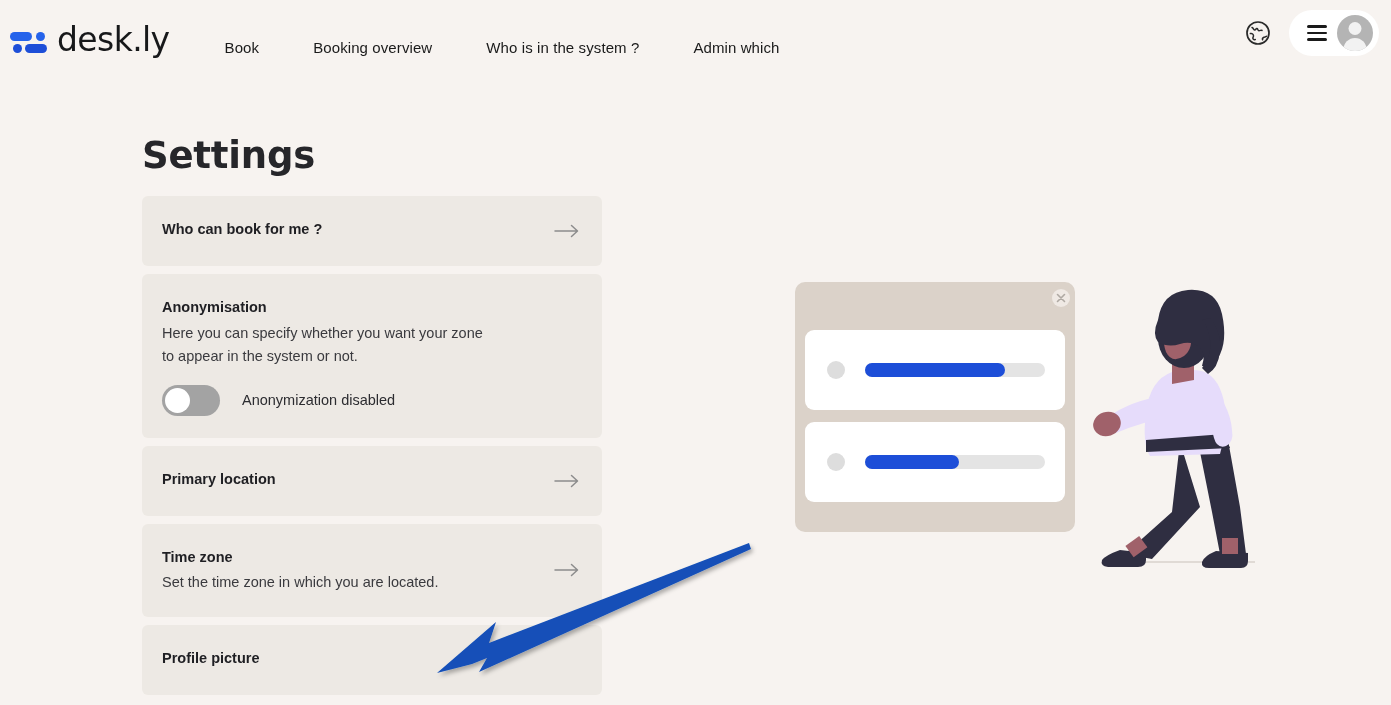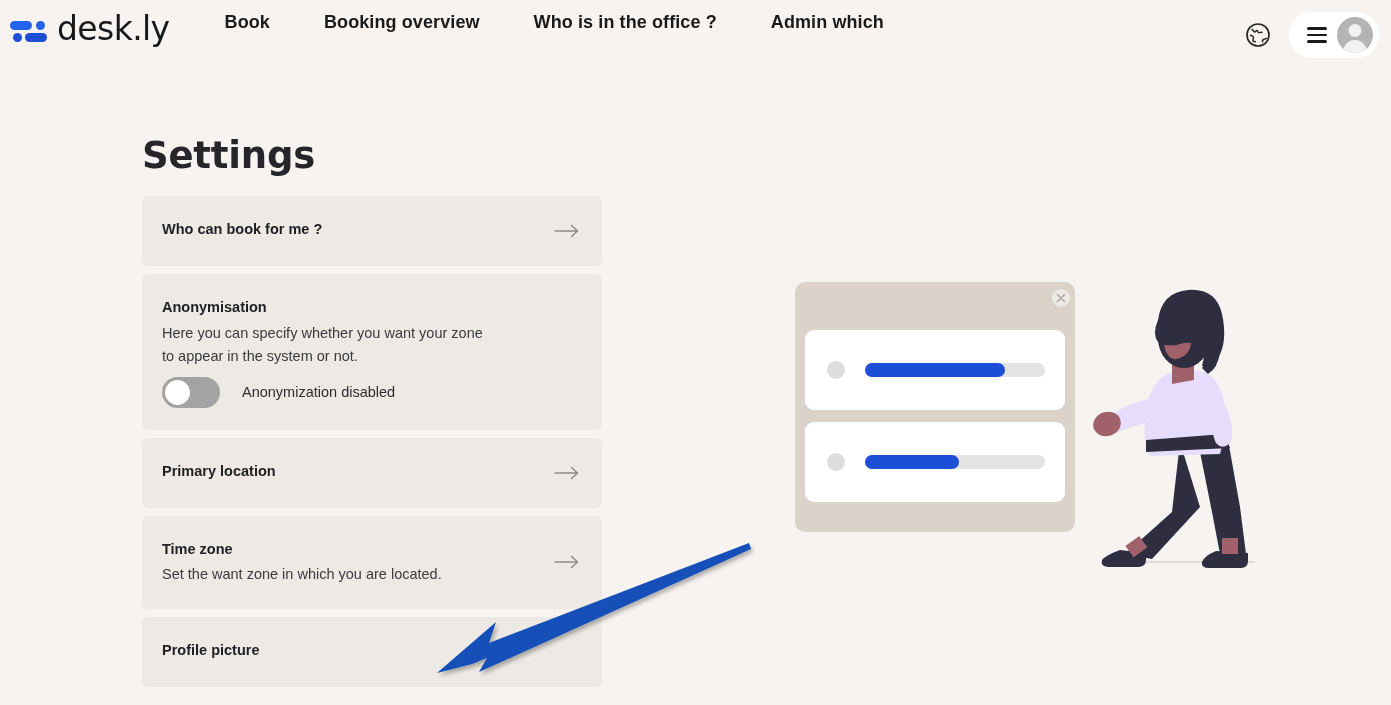--- a/index.html
+++ b/index.html
@@ -6,22 +6,22 @@
   html, body {
     width:1391px; height:705px;
     overflow:hidden;
     background:#F7F3F0;
     font-family:"Liberation Sans", sans-serif;
     -webkit-font-smoothing:antialiased;
   }
 
   
   .navbar {
-    position:absolute; top:12px; left:0; width:1391px; height:52px;
-    display:flex; align-items:flex-start;
+    position:absolute; top:4px; left:0; width:1391px; height:52px;
+    display:flex; align-items:flex-end;
     background:#F7F3F0;
   }
   .brand {
     display:flex; align-items:center; gap:9px;
     margin-left:10px; margin-right:28px;
   }
   .brand-mark {
     position:relative; width:38px; height:28px; flex:0 0 auto;
   }
   .brand-mark i { position:absolute; display:block; background:#1D4ED8; }
@@ -30,21 +30,21 @@
   .bm-dot-bot   { left:3px;  top:18px; width:9px;  height:9px;  border-radius:50%; background:#1D4ED8 !important; }
   .bm-bar-bot   { left:15px; top:18px; width:22px; height:9px;  border-radius:5px; background:#1D4ED8 !important; }
   .brand-text {
     font-size:33px; font-weight:400; color:#17181A;
     letter-spacing:-0.6px; line-height:1;
     font-family:"DejaVu Sans", sans-serif;
   }
 
   .nav-links { display:flex; align-items:center; gap:0px; }
   .nav-link {
-    font-size:18px; font-weight:700; color:#1A1A1A;
+    font-size:15px; font-weight:400; color:#1A1A1A;
     letter-spacing:0.1px; cursor:pointer; white-space:nowrap;
     padding:0 27px;
   }
 
   .nav-right {
     margin-left:auto; display:flex; align-items:center; gap:18px;
     padding-right:12px;
   }
   .globe-btn { width:26px; height:26px; cursor:pointer; display:block; }
   .account-pill {
@@ -91,21 +91,21 @@
     line-height:1.3; margin-bottom:5px;
   }
   .card-sub {
     font-size:14.5px; font-weight:400; color:#3A3A3E;
     line-height:1.62;
   }
   .card-arrow {
     position:absolute; right:22px; top:50%; transform:translateY(-50%);
     width:26px; height:14px;
   }
-  .toggle-row { display:flex; align-items:center; gap:22px; margin-top:8px; }
+  .toggle-row { display:flex; align-items:center; gap:22px; margin-top:16px; }
   .toggle {
     width:58px; height:31px; border-radius:16px; background:#A3A3A3;
     position:relative; flex:0 0 auto; cursor:pointer;
   }
   .toggle .knob {
     position:absolute; left:3px; top:3px;
     width:25px; height:25px; border-radius:50%; background:#FFFFFF;
   }
   .toggle-label { font-size:14.5px; color:#2C2C30; }
 
@@ -126,21 +126,21 @@
         <i class="bm-dot-top"></i>
       <i class="bm-dot-bot"></i>
         <i class="bm-bar-bot"></i>
     </span>
     <span class="brand-text">desk.ly</span>
   </div>
 
   <nav class="nav-links">
     <a class="nav-link">Book</a>
     <a class="nav-link">Booking overview</a>
-    <a class="nav-link">Who is in the office ?</a>
+    <a class="nav-link">Who is in the system ?</a>
     <a class="nav-link">Admin which</a>
   </nav>
 
   <div class="nav-right">
     <svg class="globe-btn" viewBox="0 0 26 26">
       <circle cx="13" cy="13" r="11" fill="none" stroke="#2A2A2A" stroke-width="1.7"></circle>
       <path d="M7 7.5c1.6 .6 1.2 2.2 2.6 2.4 1.4 .2 1.1-1.6 2.4-1.3 1.3 .3 .4 1.9 1.8 2.1 1.4 .2 2.4-1.1 3.2-.3" fill="none" stroke="#2A2A2A" stroke-width="1.5" stroke-linecap="round"></path>
       <path d="M5.4 13.6c1.8-.4 3 .8 3.1 2.1 .1 1.3-1 1.6-.6 2.8 .3 .9 1.5 1.3 2.4 1" fill="none" stroke="#2A2A2A" stroke-width="1.5" stroke-linecap="round"></path>
       <path d="M17.6 19.8c-.5-1.3 .3-2.2 1.3-2.6 1-.4 1.9-.1 2.6-.9" fill="none" stroke="#2A2A2A" stroke-width="1.5" stroke-linecap="round"></path>
     </svg>
@@ -180,21 +180,21 @@
 
   <div class="card">
     <div class="card-title">Primary location</div>
     <svg class="card-arrow" viewBox="0 0 26 14">
       <path d="M1 7h22M17.5 1.5L23.5 7l-6 5.5" fill="none" stroke="#8C8C8C" stroke-width="1.5" stroke-linecap="round" stroke-linejoin="round"></path>
     </svg>
   </div>
 
   <div class="card">
     <div class="card-title">Time zone</div>
-    <div class="card-sub">Set the want zone in which you are located.</div>
+    <div class="card-sub">Set the time zone in which you are located.</div>
     <svg class="card-arrow" viewBox="0 0 26 14">
       <path d="M1 7h22M17.5 1.5L23.5 7l-6 5.5" fill="none" stroke="#8C8C8C" stroke-width="1.5" stroke-linecap="round" stroke-linejoin="round"></path>
     </svg>
   </div>
 
   <div class="card">
     <div class="card-title">Profile picture</div>
 
   </div>
 </div>

